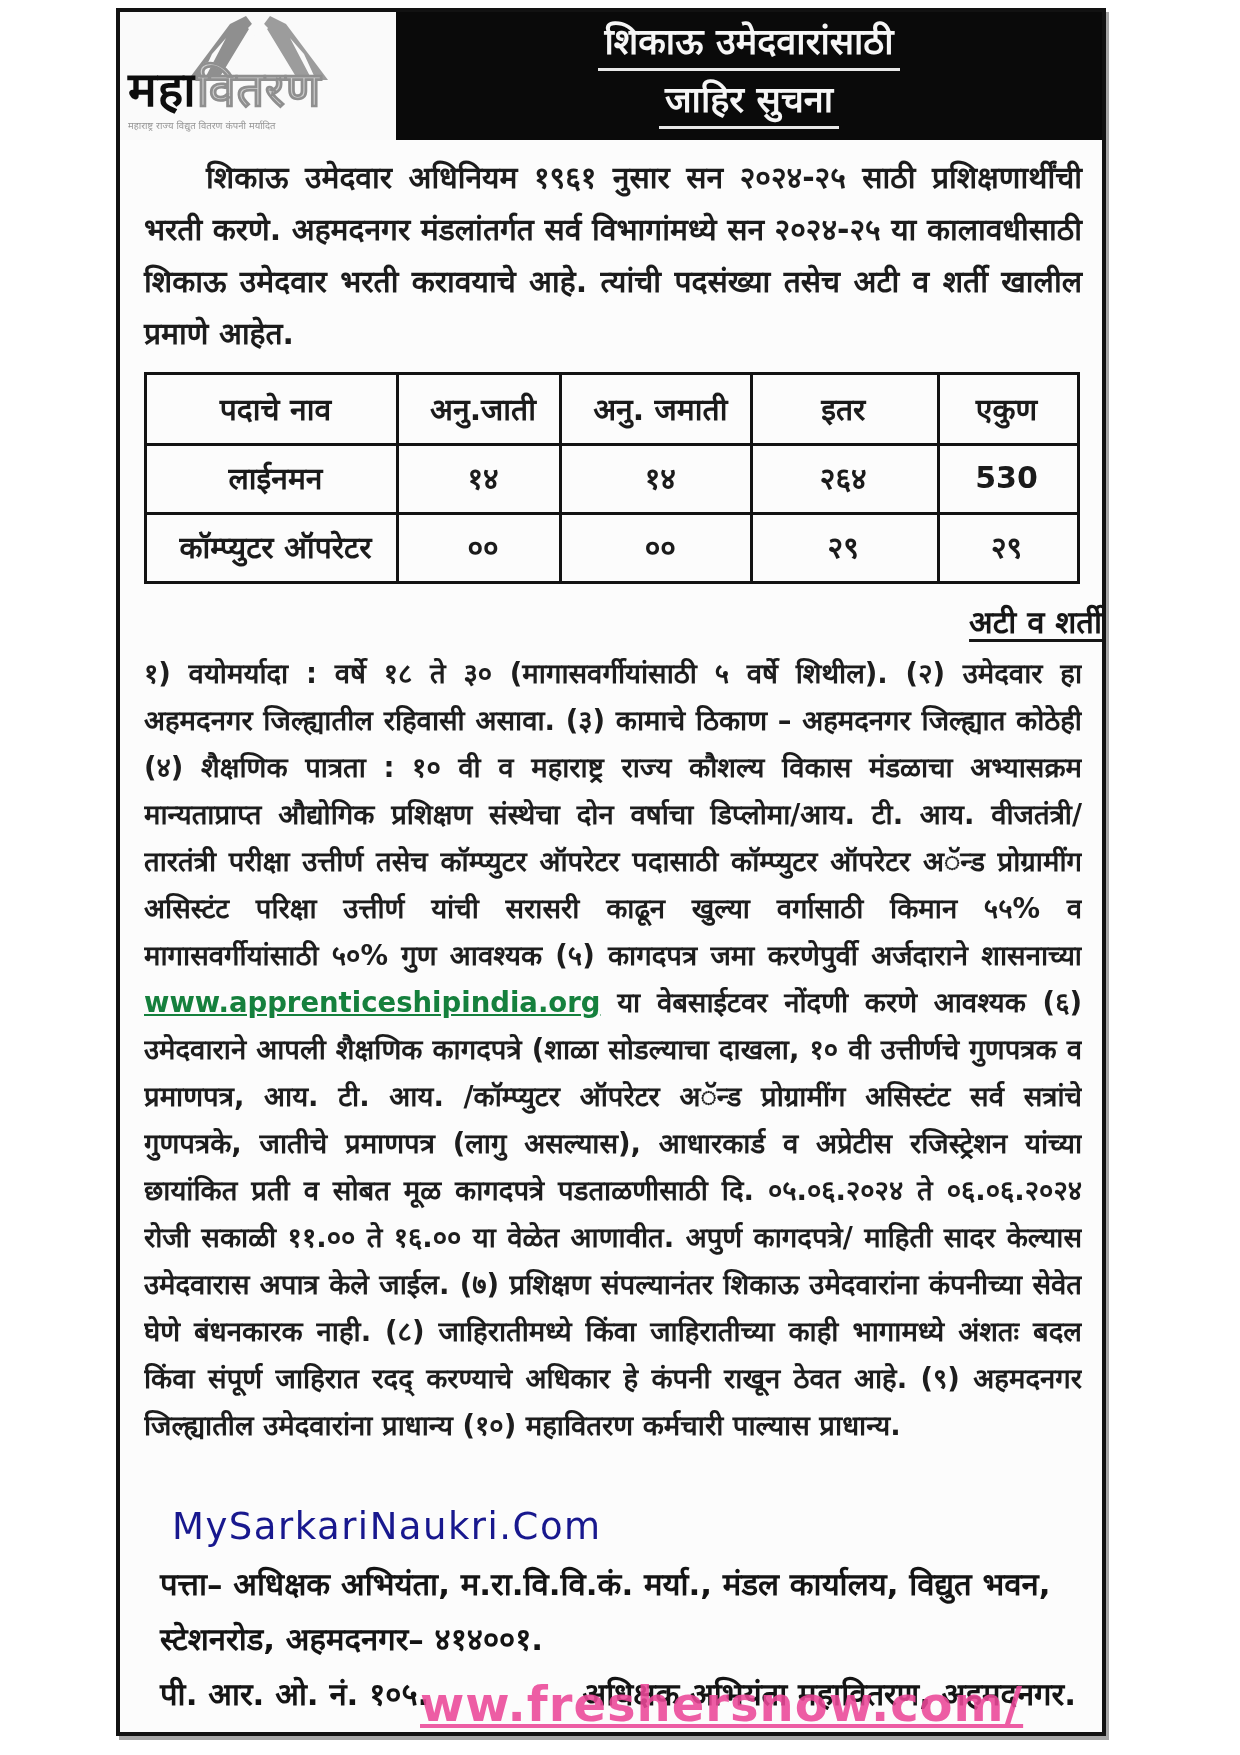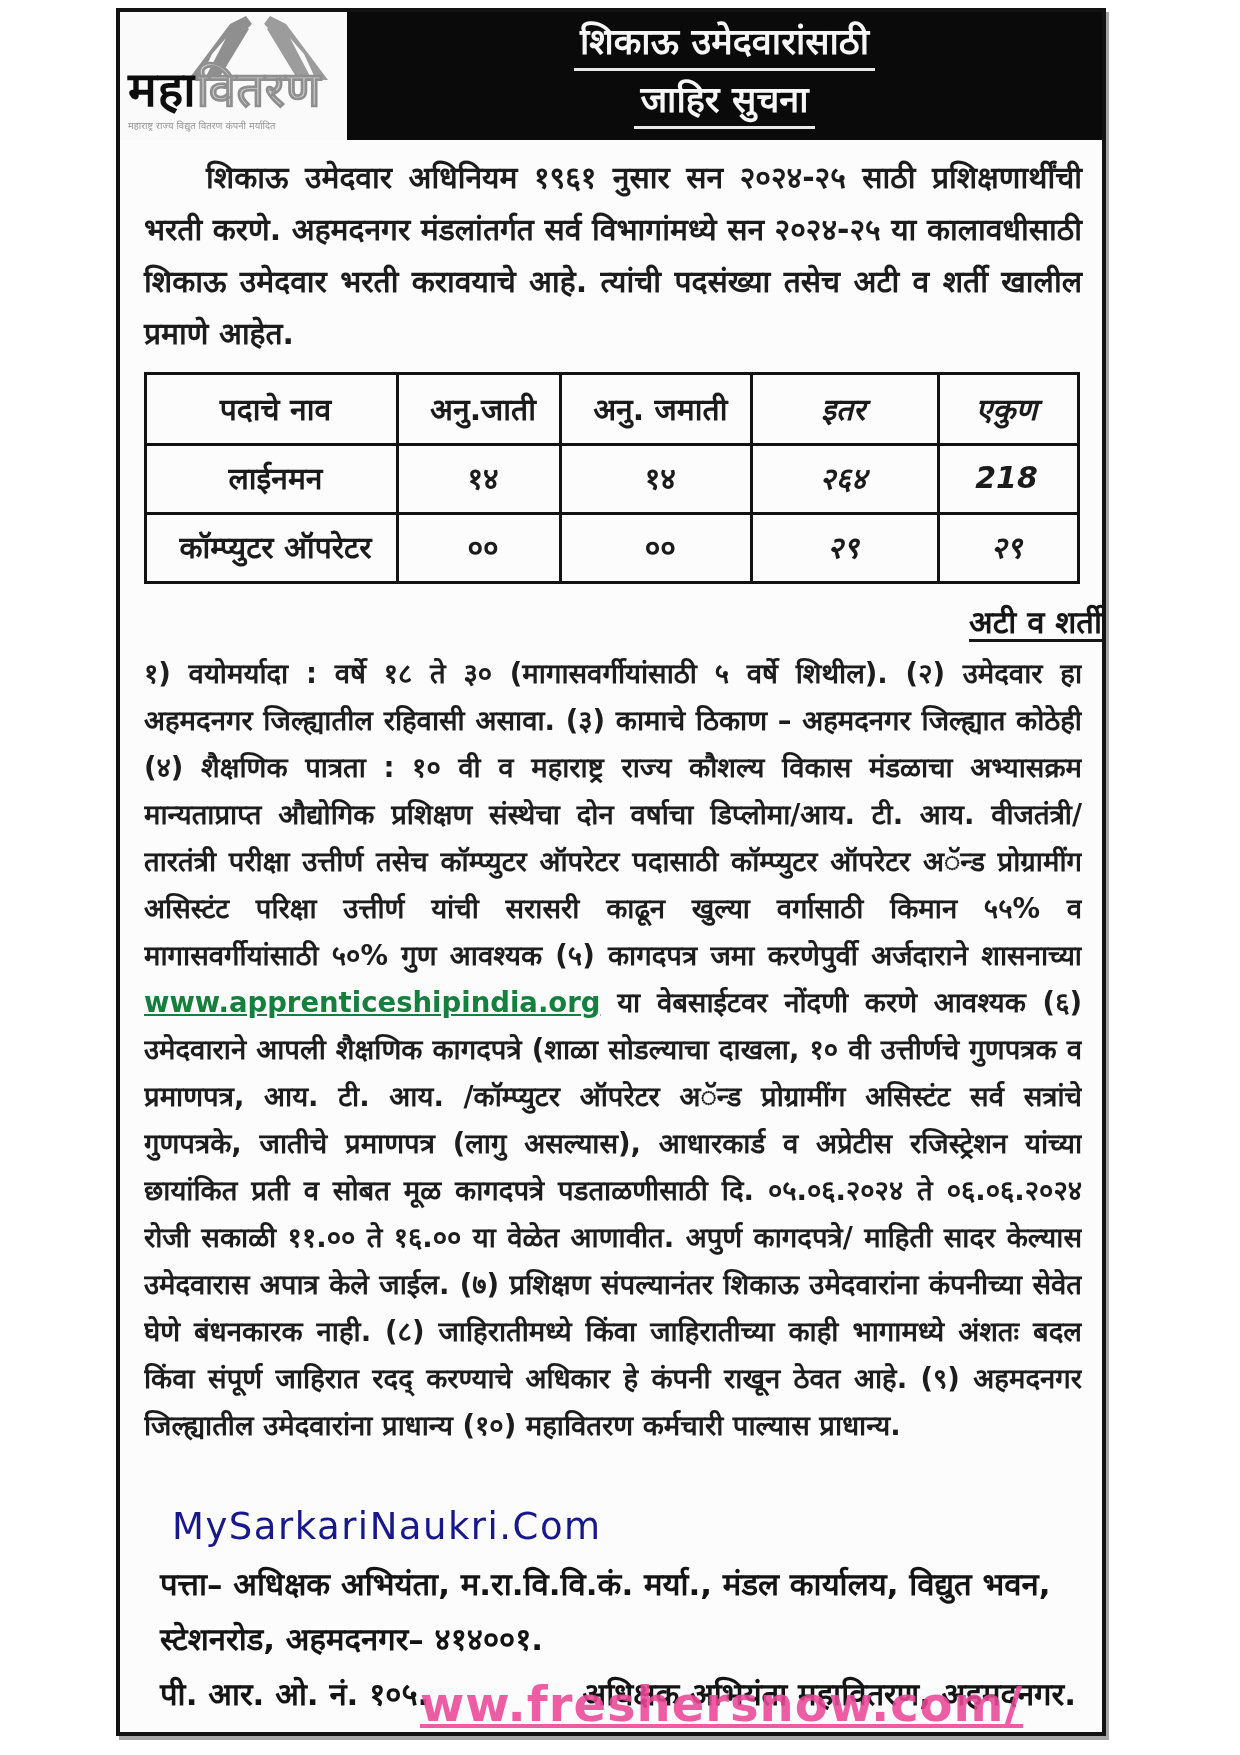--- a/index.html
+++ b/index.html
@@ -12,38 +12,38 @@
   .doc{
     position:absolute;left:116px;top:8px;width:990px;height:1728px;
     background:#fcfcfc;border:4px solid #121212;
     box-shadow:3px 4px 0 rgba(0,0,0,0.35);
     box-sizing:border-box;
     display:flex;flex-direction:column;
     overflow:hidden;
   }
   
   .header{display:flex;background:#0a0a0a;height:128px;flex:0 0 auto;}
-  .logo-box{width:227px;flex:0 0 auto;background:#fafafa;position:relative;overflow:hidden;}
+  .logo-box{width:276px;flex:0 0 auto;background:#fafafa;position:relative;overflow:hidden;}
   .bolts{position:absolute;left:58px;top:2px;}
   .brand{position:absolute;left:8px;top:48px;white-space:nowrap;line-height:58px;}
   .brand-bold{font-size:48px;font-weight:bold;color:#0d0d0d;letter-spacing:1px;}
   .brand-light{font-size:48px;font-weight:bold;color:#cfcfcf;-webkit-text-stroke:1.2px #8f8f8f;letter-spacing:1px;}
   .tagline{position:absolute;left:8px;bottom:8px;font-size:9.5px;color:#979797;white-space:nowrap;filter:blur(0.4px);}
   .title-box{flex:1 1 auto;display:flex;flex-direction:column;align-items:center;justify-content:center;gap:10px;}
   .title-line{color:#f6f6f6;font-size:36px;font-weight:bold;border-bottom:3px solid #e8e8e8;padding:0 6px 7px 6px;line-height:38px;}
   
   .intro{flex:0 0 auto;margin:12px 20px 4px 24px;font-size:30px;line-height:52px;
          text-align:justify;text-indent:62px;font-weight:bold;color:#1c1c1c;}
   
   .vac-table-wrap{flex:0 0 auto;margin:8px 22px 6px 24px;}
   table{border-collapse:collapse;width:100%;border:3px solid #131313;}
   th,td{border:3px solid #131313;font-size:30px;font-weight:bold;color:#1b1b1b;
         padding:11px 8px 14px 16px;text-align:center;}
   th{padding-top:13px;}
-  .c-center{padding-left:4px;font-style:italic;}
+  .c-center{padding-left:4px;}
   
   .terms-heading{flex:0 0 auto;margin:10px 0 6px 24px;font-size:31px;font-weight:bold;
                  text-decoration:underline;text-underline-offset:6px;color:#161616;text-align:right;}
   .terms-text{flex:1 1 0;overflow:hidden;margin:2px 20px 0 24px;font-size:27.5px;line-height:47px;
               text-align:justify;font-weight:bold;color:#1d1d1d;}
   .site-link{font-weight:bold;text-decoration:underline;color:#15803d;}
   
   .address{flex:0 0 auto;margin:6px 20px 10px 40px;font-size:31px;line-height:55px;
            font-weight:bold;color:#141414;}
   .pro-row{display:flex;justify-content:space-between;align-items:center;}
@@ -94,21 +94,21 @@
         <th>अनु.जाती</th>
         <th>अनु. जमाती</th>
         <th class="c-center">इतर</th>
         <th class="c-center">एकुण</th>
       </tr>
       <tr>
         <td>लाईनमन</td>
         <td>१४</td>
         <td>१४</td>
         <td class="c-center">२६४</td>
-        <td class="c-center">218</td>
+        <td class="c-center">530</td>
       </tr>
       <tr>
         <td>कॉम्प्युटर ऑपरेटर</td>
         <td>००</td>
         <td>००</td>
         <td class="c-center">२९</td>
         <td class="c-center">२९</td>
       </tr>
     </tbody>
       </table>

